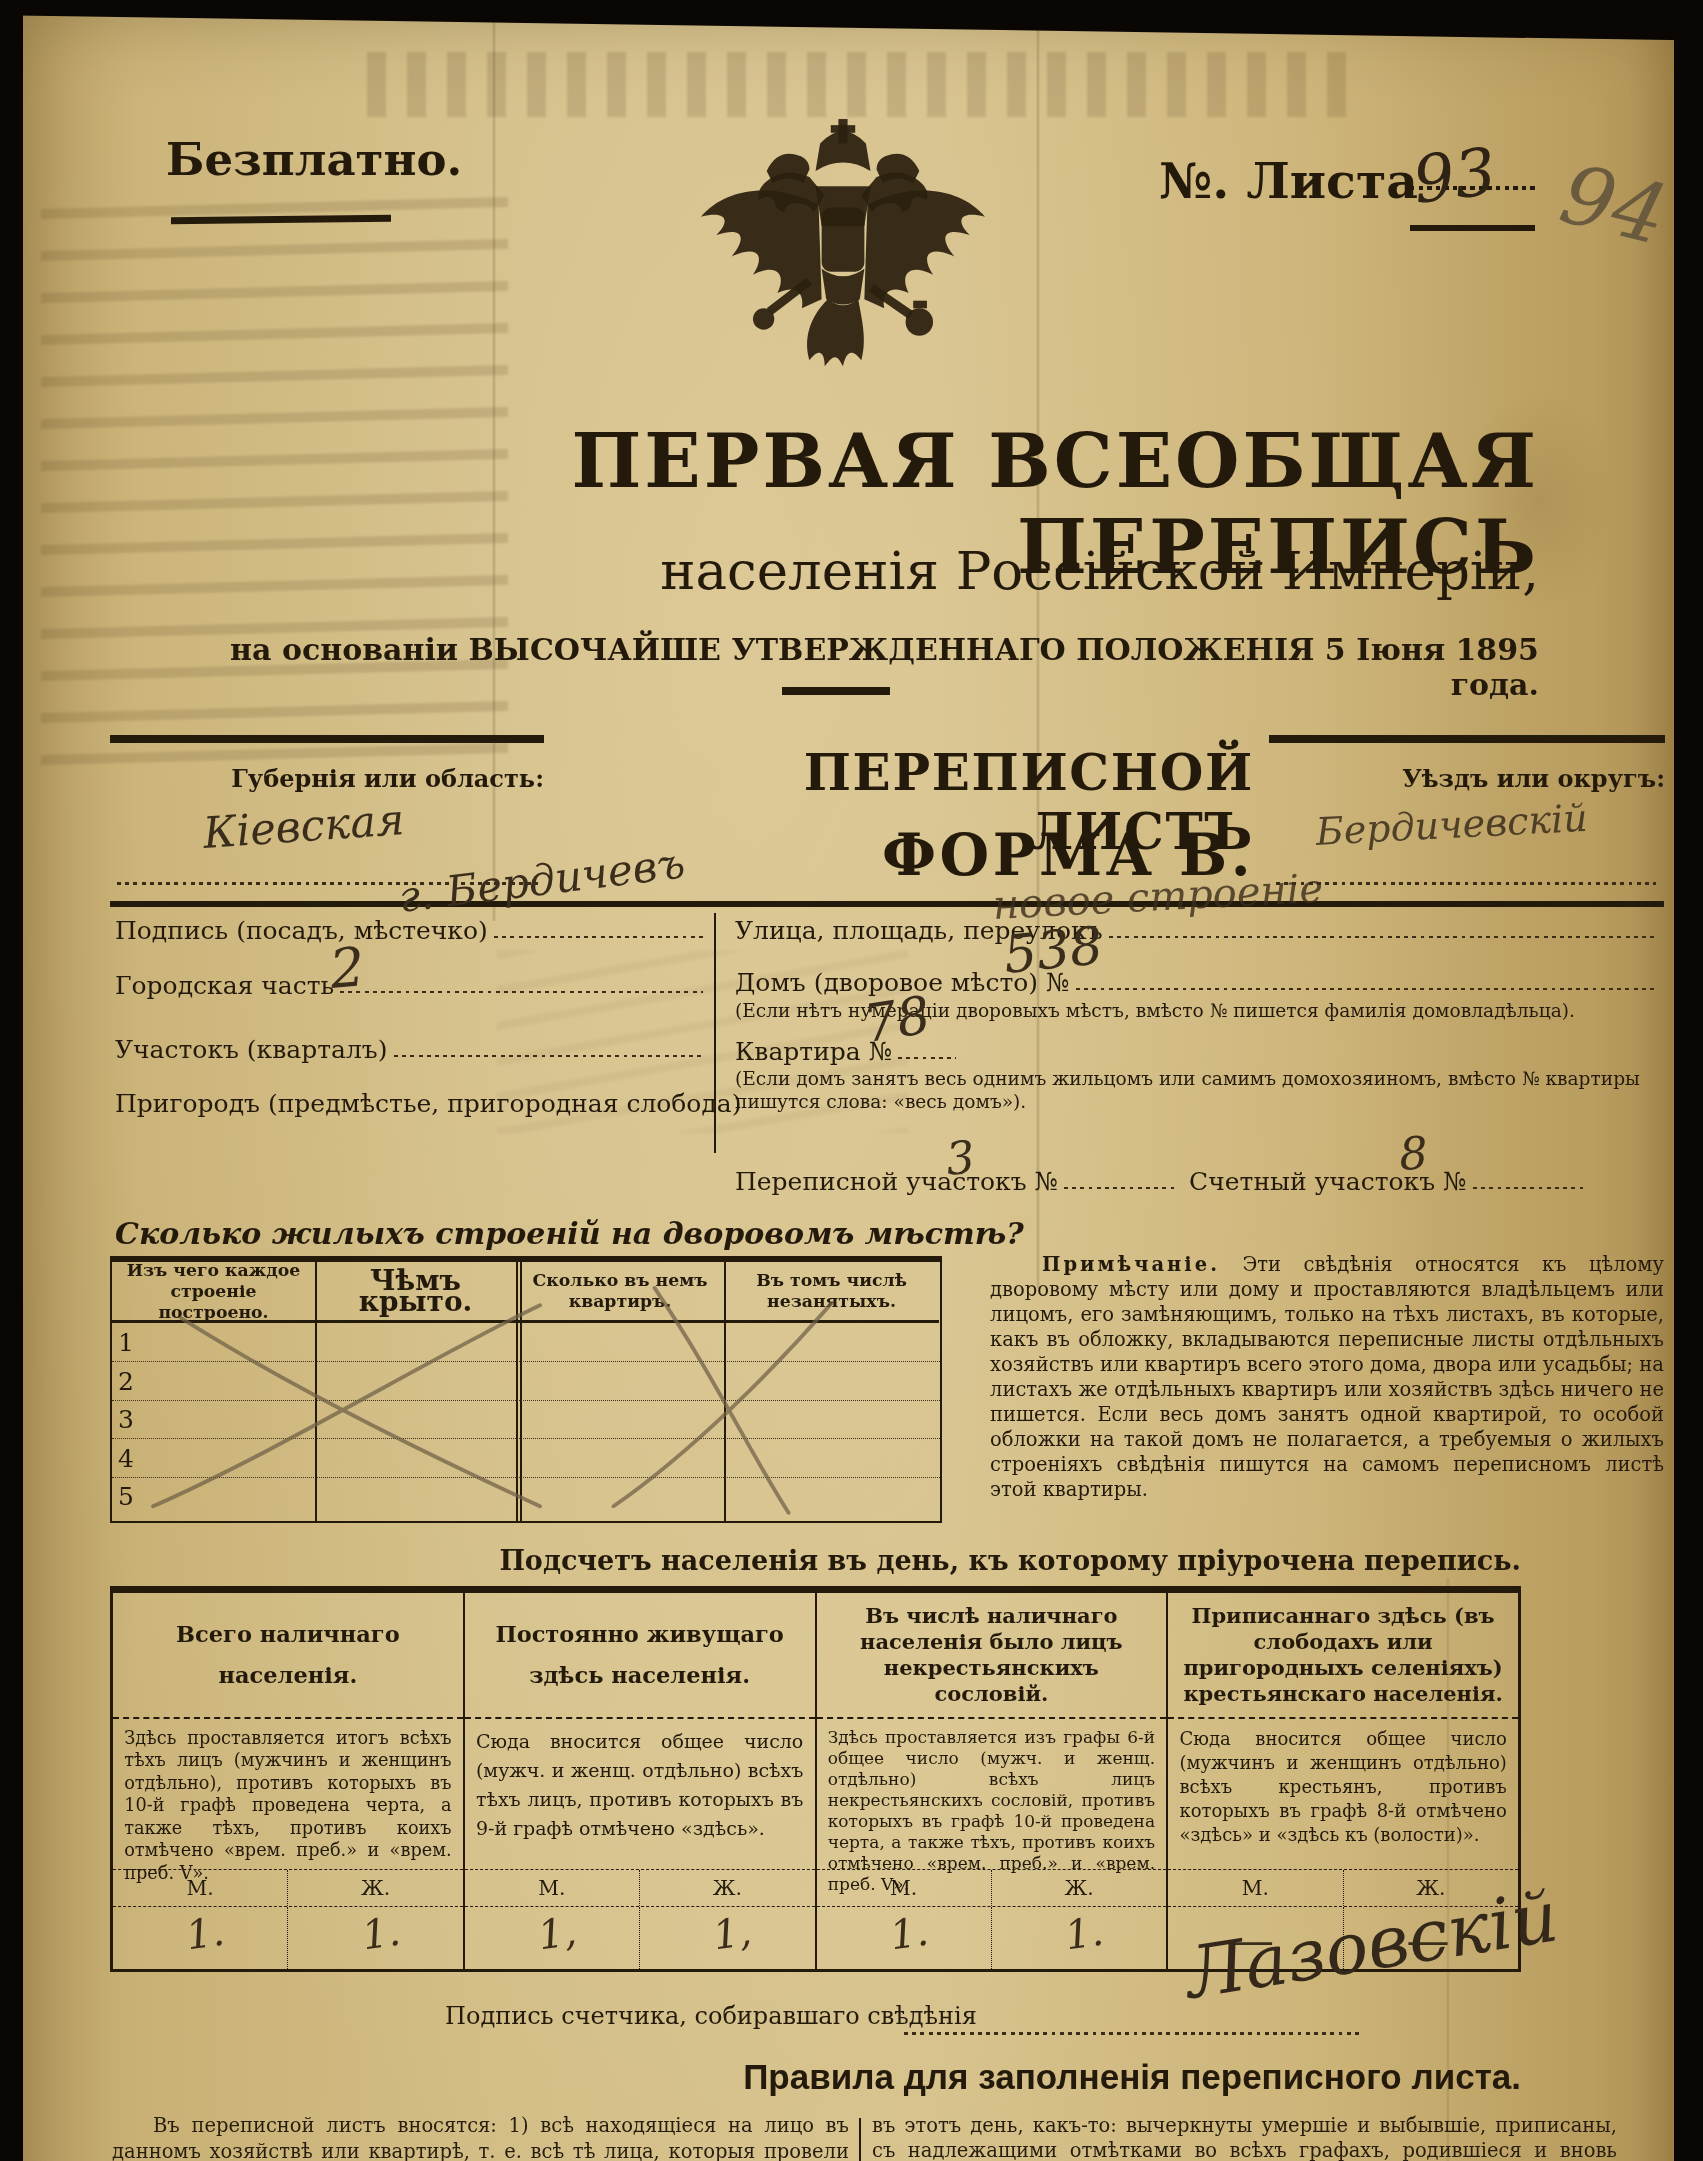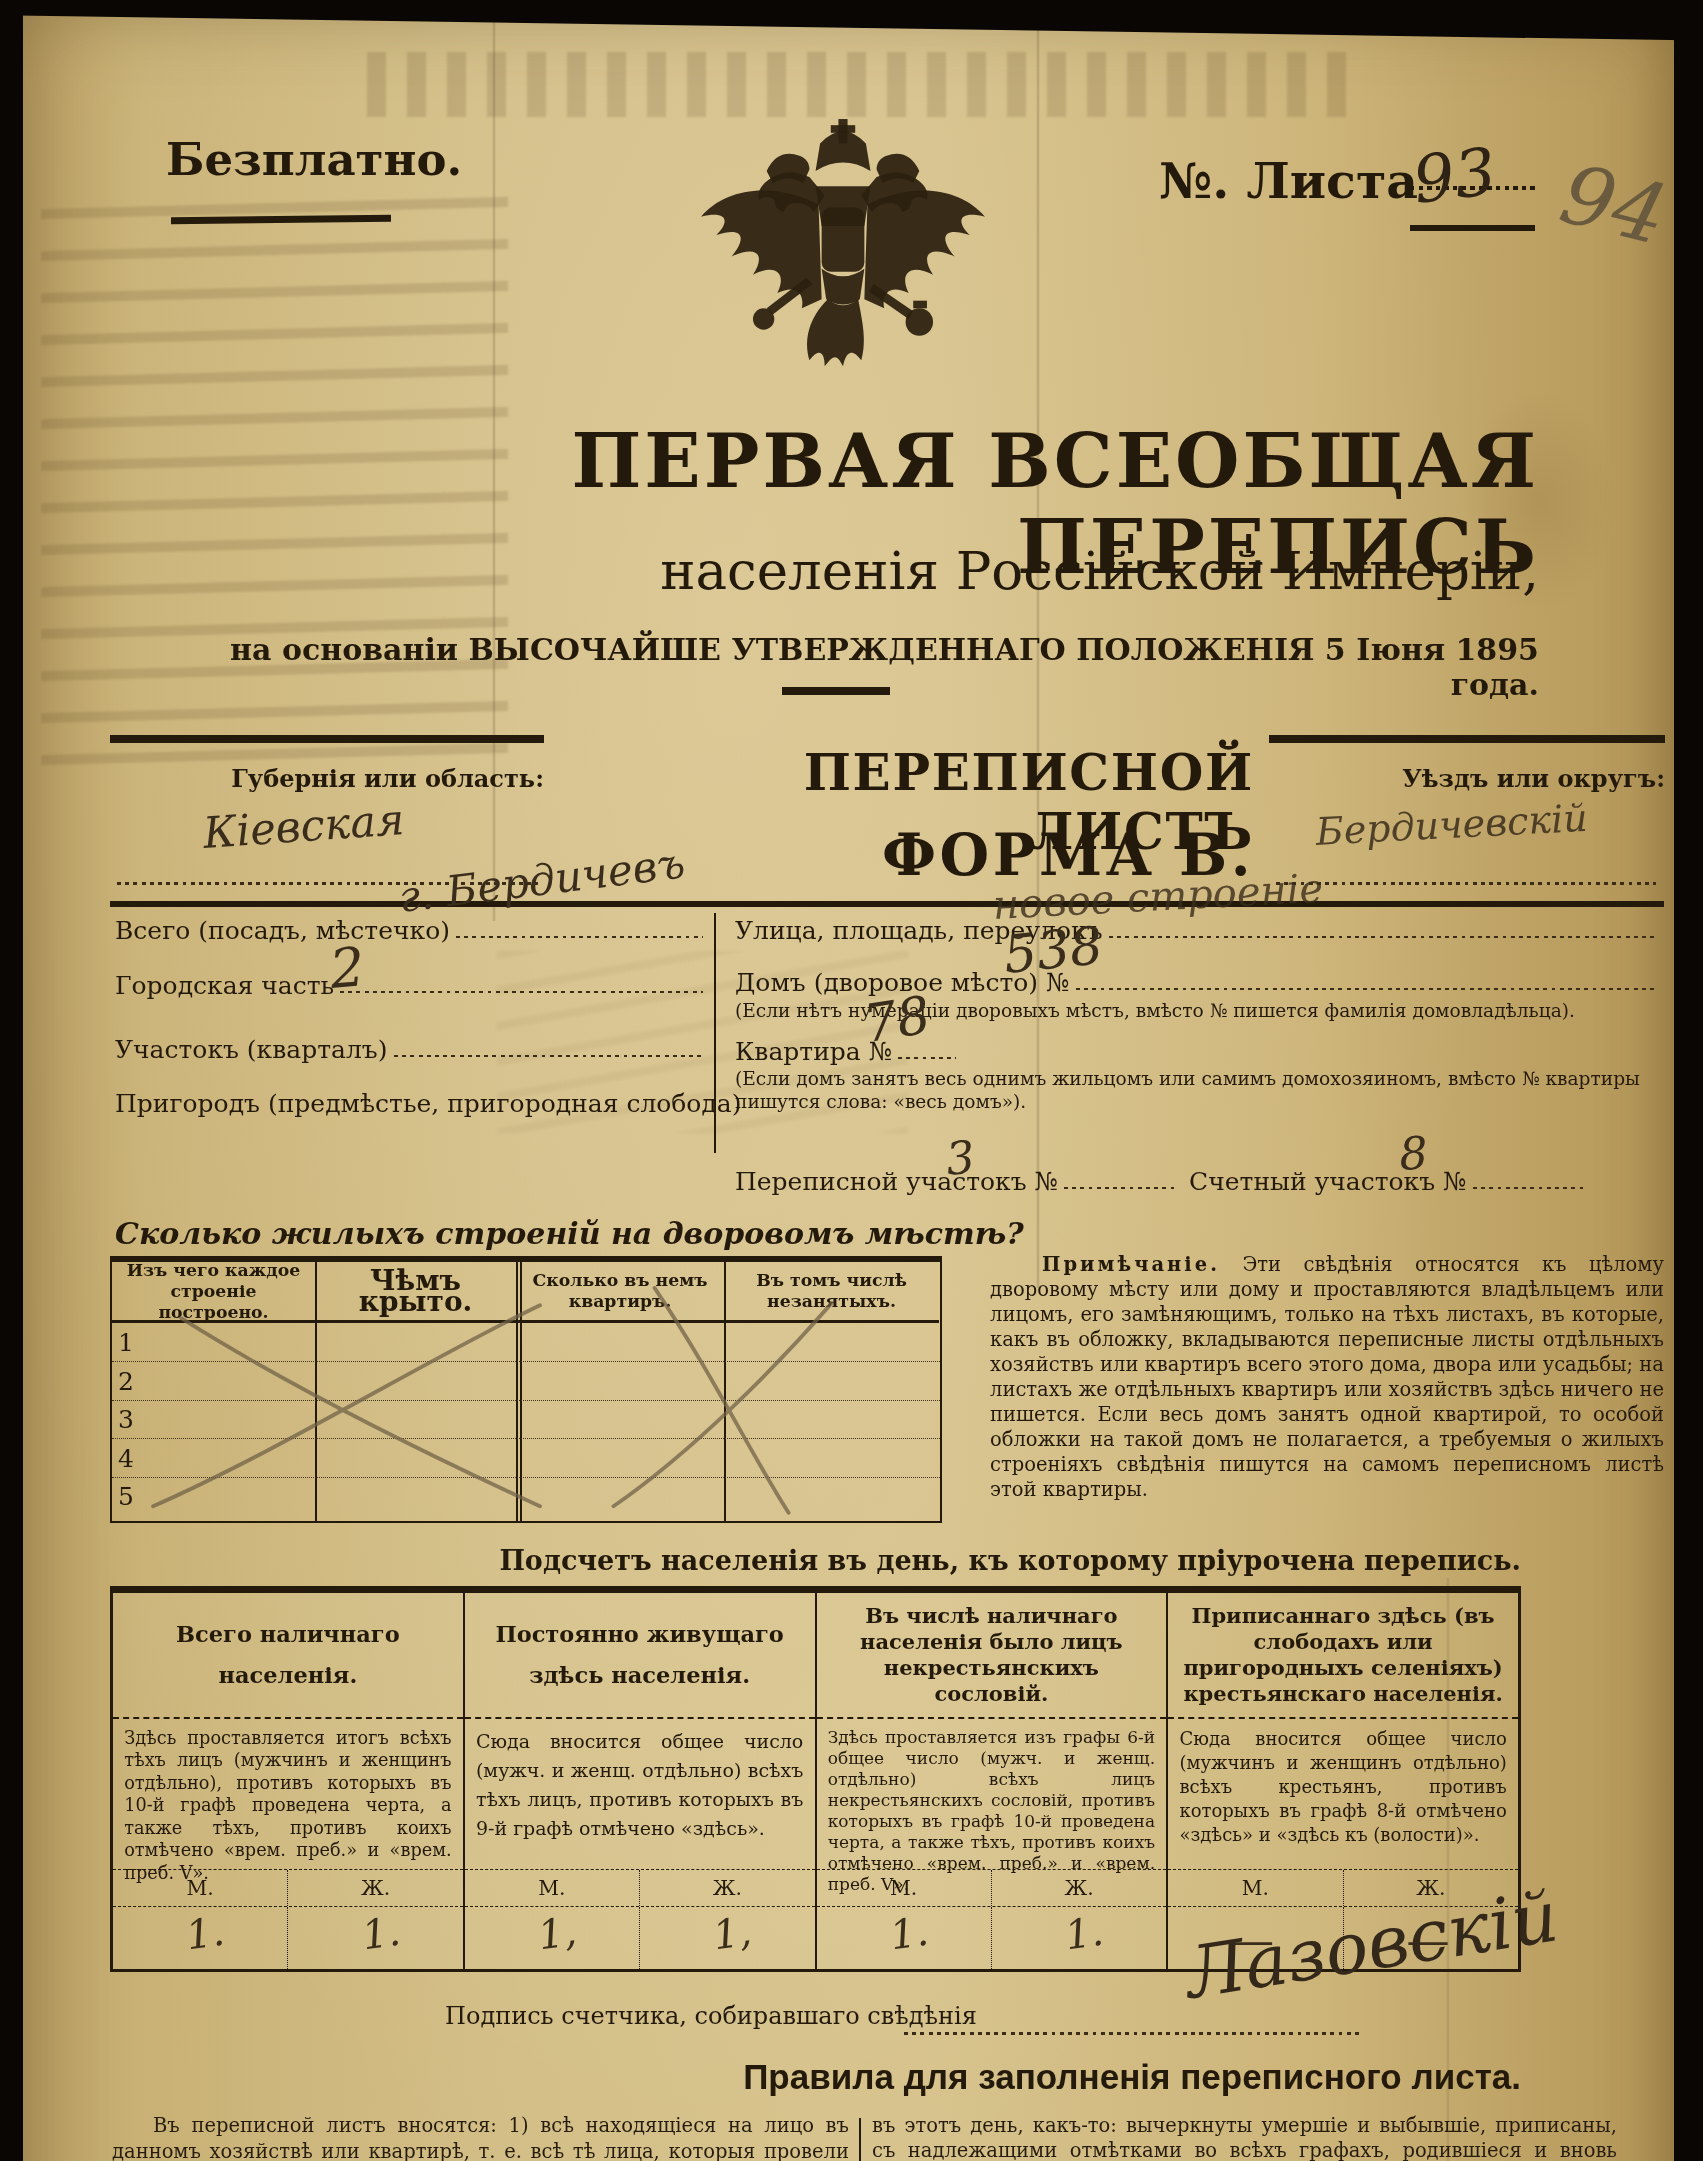--- a/index.html
+++ b/index.html
@@ -120,21 +120,21 @@
   <div class="abs ctr" style="left:562px;top:743px;width:692px;font-size:50px;font-weight:bold;letter-spacing:1.7px;">ПЕРЕПИСНОЙ ЛИСТЪ</div>
   <div class="abs ctr" style="left:562px;top:821px;width:692px;font-size:57px;font-weight:bold;letter-spacing:3.5px;">ФОРМА В.</div>
   <div class="abs" style="left:1269px;top:735px;width:396px;height:151px;border-top:8.6px solid #241a0c;">
     <div class="ctr" style="margin-top:21px;font-size:24px;font-weight:bold;">Уѣздъ или округъ:</div>
     <div class="hw" style="left:48px;top:67px;font-size:38px;transform:rotate(-3deg);opacity:.85;">Бердичевскій</div>
     <div class="abs" style="left:6.5px;top:139px;width:380px;height:2.6px;background-image:repeating-linear-gradient(90deg,#3a2c16 0 3.9px,transparent 3.9px 8.2px);"></div>
   </div>
   <div class="rule" style="left:110px;top:901px;width:1554px;height:6px;"></div>
 
   <div class="frow" style="left:115px;top:916px;width:592px;">
-    <span>Всего (посадъ, мѣстечко)</span>
+    <span>Подпись (посадъ, мѣстечко)</span>
     <div class="leader"></div>
   </div>
   <div class="hw" style="left:402px;top:873px;font-size:42px;transform:rotate(-7deg);">г. Бердичевъ</div>
 
   <div class="frow" style="left:115px;top:971px;width:592px;">
     <span>Городская часть</span>
     <div class="leader"></div>
   </div>
   <div class="hw" style="left:333px;top:938px;font-size:54px;transform:rotate(-5deg);">2</div>
 

